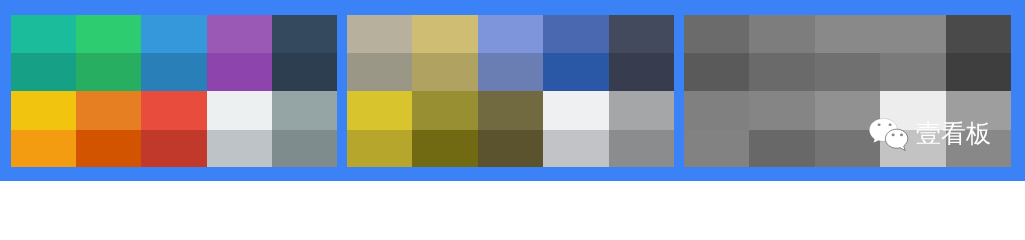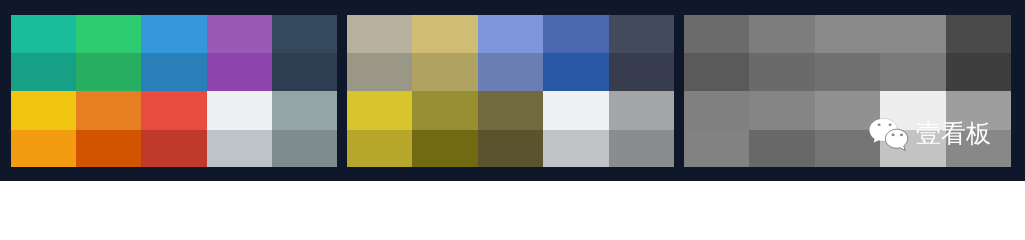--- a/index.html
+++ b/index.html
@@ -9,21 +9,21 @@
     width: 1025px;
     height: 181px;
     overflow: hidden;
     background: #ffffff;
     font-family: "Liberation Sans", sans-serif;
   }
   #stage {
     position: relative;
     width: 1025px;
     height: 181px;
-    background: #0f172a;
+    background: #3b82f6;
   }
   .palette {
     position: absolute;
     top: 15.2px;
     height: 152.1px;
     display: grid;
     grid-template-columns: repeat(5, 1fr);
     grid-template-rows: 38px 38px 39.1px 37px;
     overflow: hidden;
   }

